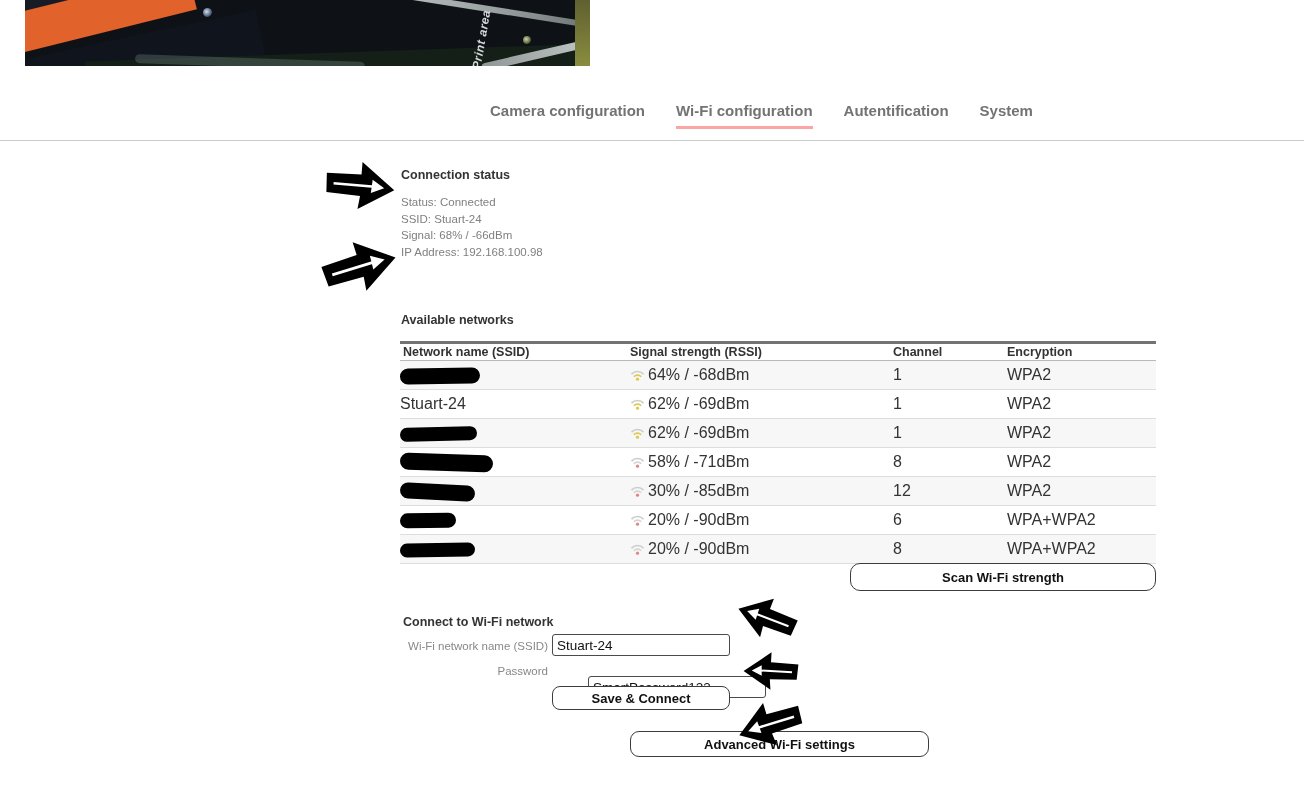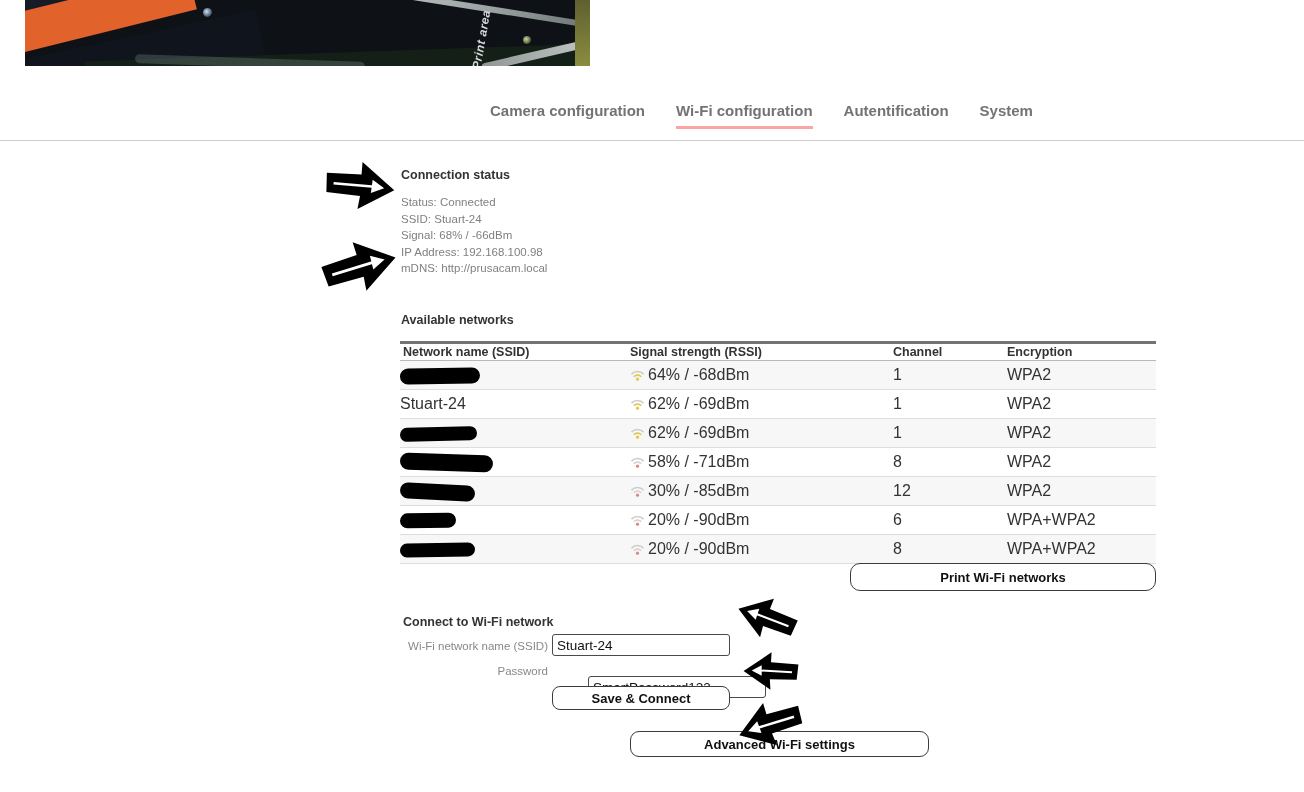--- a/index.html
+++ b/index.html
@@ -188,21 +188,20 @@
   <div class="divider"></div>
 </div>
 
 <div class="abs status-block">
   <div class="section-title">Connection status</div>
   <div class="status-lines">
     <div class="status-line">Status: Connected</div>
     <div class="status-line">SSID: Stuart-24</div>
     <div class="status-line">Signal: 68% / -66dBm</div>
     <div class="status-line">IP Address: 192.168.100.98</div>
-    <div class="status-line">mDNS: http://prusacam.local</div>
   </div>
 </div>
 
 <div class="abs networks-title section-title">Available networks</div>
 
 <table class="networks">
   <colgroup>
       <col class="c1">
       <col class="c2">
       <col class="c3">
@@ -318,21 +317,21 @@
             </svg>
             <span>20% / -90dBm</span>
           </div>
         </td>
       <td class="channel">8</td>
       <td>WPA+WPA2</td>
     </tr>
   </tbody>
 </table>
 
-<button class="btn btn-scan">Print Wi-Fi networks</button>
+<button class="btn btn-scan">Scan Wi-Fi strength</button>
 
 <div class="abs connect-title section-title">Connect to Wi-Fi network</div>
 <div class="form-label lbl-ssid">Wi-Fi network name (SSID)</div>
 <input class="form-input inp-ssid" type="text" value="Stuart-24" style="">
 <div class="form-label lbl-pass">Password</div>
 <input class="form-input inp-pass" type="text" value="SmartPassword123" style="">
 <button class="btn btn-save">Save &amp; Connect</button>
 <button class="btn btn-adv">Advanced Wi-Fi settings</button>
 
 <div class="arrow ar1">

